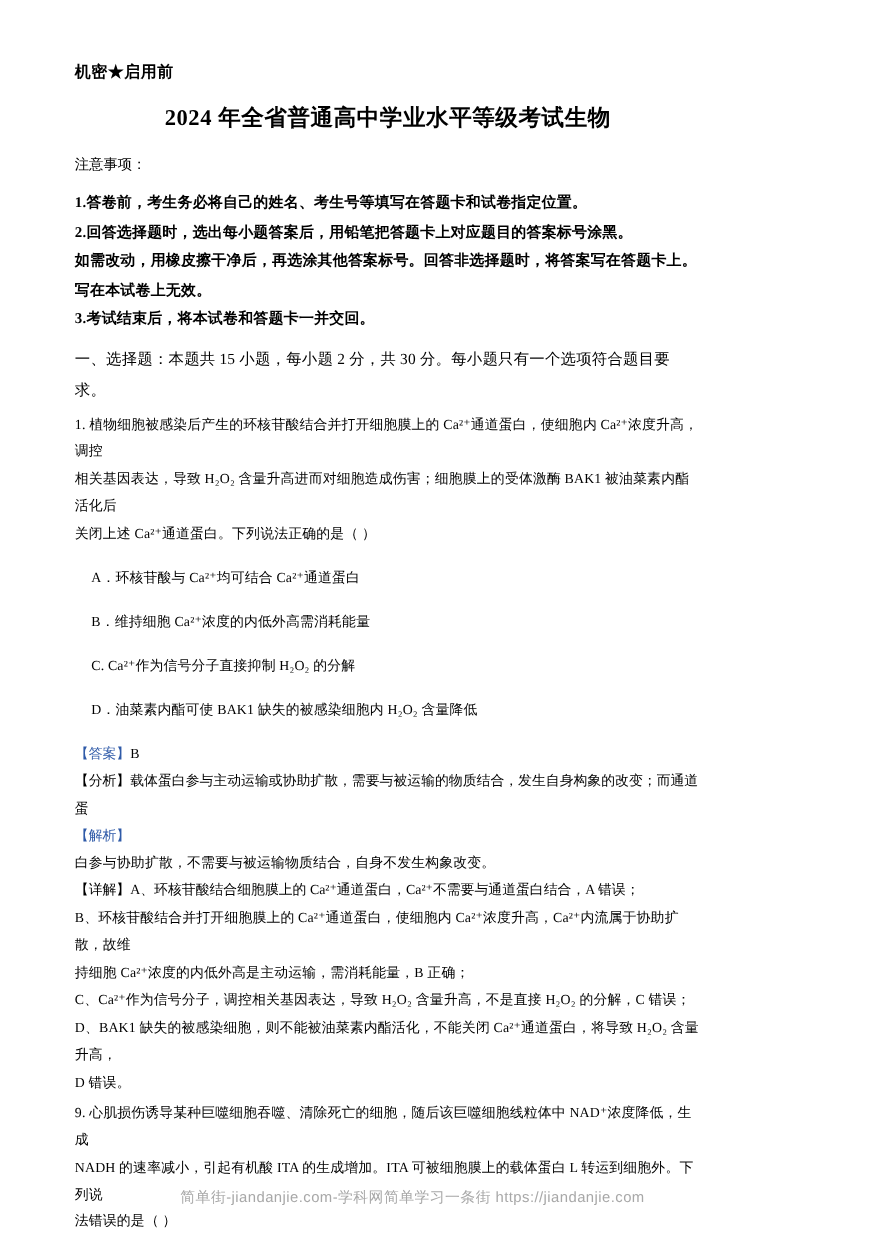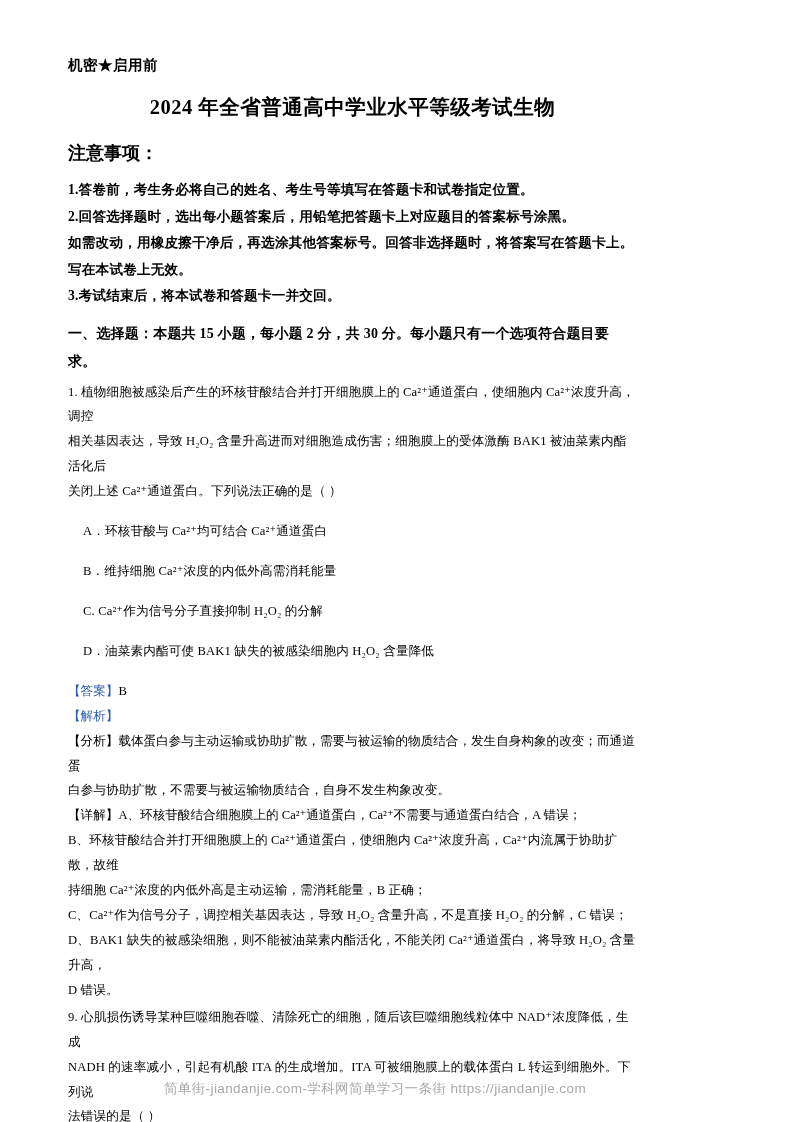--- a/index.html
+++ b/index.html
@@ -30,34 +30,34 @@
     color: #000;
   }
   .doc-title {
     text-align: center;
     font-size: 20.5px;
     font-weight: bold;
     letter-spacing: 0.5px;
     margin: 6px 0 20px 0;
   }
   .notice-heading {
-    font-size: 18px;
-    font-weight: bold;
+    font-size: 13px;
+    font-weight: normal;
     margin: 0 0 12px 0;
   }
   .notice-item {
     font-size: 13.6px;
     font-weight: bold;
     line-height: 1.95;
     margin: 0;
     letter-spacing: 0.2px;
   }
   .section-heading {
     font-size: 14px;
-    font-weight: bold;
+    font-weight: normal;
     line-height: 2.0;
     margin: 10px 0 4px 0;
     letter-spacing: 0.2px;
   }
   .body-line {
     font-size: 12.6px;
     line-height: 1.98;
     margin: 0;
     letter-spacing: 0.15px;
   }
@@ -117,23 +117,23 @@
     <div class="body-line">相关基因表达，导致 H₂O₂ 含量升高进而对细胞造成伤害；细胞膜上的受体激酶 BAK1 被油菜素内酯活化后</div>
     <div class="body-line">关闭上述 Ca²⁺通道蛋白。下列说法正确的是（      ）</div>
 
     <div class="option-line">A．环核苷酸与 Ca²⁺均可结合 Ca²⁺通道蛋白</div>
     <div class="option-line">B．维持细胞 Ca²⁺浓度的内低外高需消耗能量</div>
     <div class="option-line">C. Ca²⁺作为信号分子直接抑制 H₂O₂ 的分解</div>
     <div class="option-line">D．油菜素内酯可使 BAK1 缺失的被感染细胞内 H₂O₂ 含量降低</div>
 
     <div class="tag-line"><span class="tag">【答案】</span><span class="ans-val">B</span></div>
 
+    <div class="tag-line"><span>【分析】</span><span>载体蛋白参与主动运输或协助扩散，需要与被运输的物质结合，发生自身构象的改变；而通道蛋</span></div>
+
     <div class="tag-line"><span class="tag">【解析】</span></div>
-
-    <div class="tag-line"><span>【分析】</span><span>载体蛋白参与主动运输或协助扩散，需要与被运输的物质结合，发生自身构象的改变；而通道蛋</span></div>
     <div class="body-line">白参与协助扩散，不需要与被运输物质结合，自身不发生构象改变。</div>
 
     <div class="tag-line"><span>【详解】</span><span>A、环核苷酸结合细胞膜上的 Ca²⁺通道蛋白，Ca²⁺不需要与通道蛋白结合，A 错误；</span></div>
     <div class="body-line">B、环核苷酸结合并打开细胞膜上的 Ca²⁺通道蛋白，使细胞内 Ca²⁺浓度升高，Ca²⁺内流属于协助扩散，故维</div>
     <div class="body-line">持细胞 Ca²⁺浓度的内低外高是主动运输，需消耗能量，B 正确；</div>
     <div class="body-line">C、Ca²⁺作为信号分子，调控相关基因表达，导致 H₂O₂ 含量升高，不是直接 H₂O₂ 的分解，C 错误；</div>
     <div class="body-line">D、BAK1 缺失的被感染细胞，则不能被油菜素内酯活化，不能关闭 Ca²⁺通道蛋白，将导致 H₂O₂ 含量升高，</div>
     <div class="body-line">D 错误。</div>
   </div>
 

